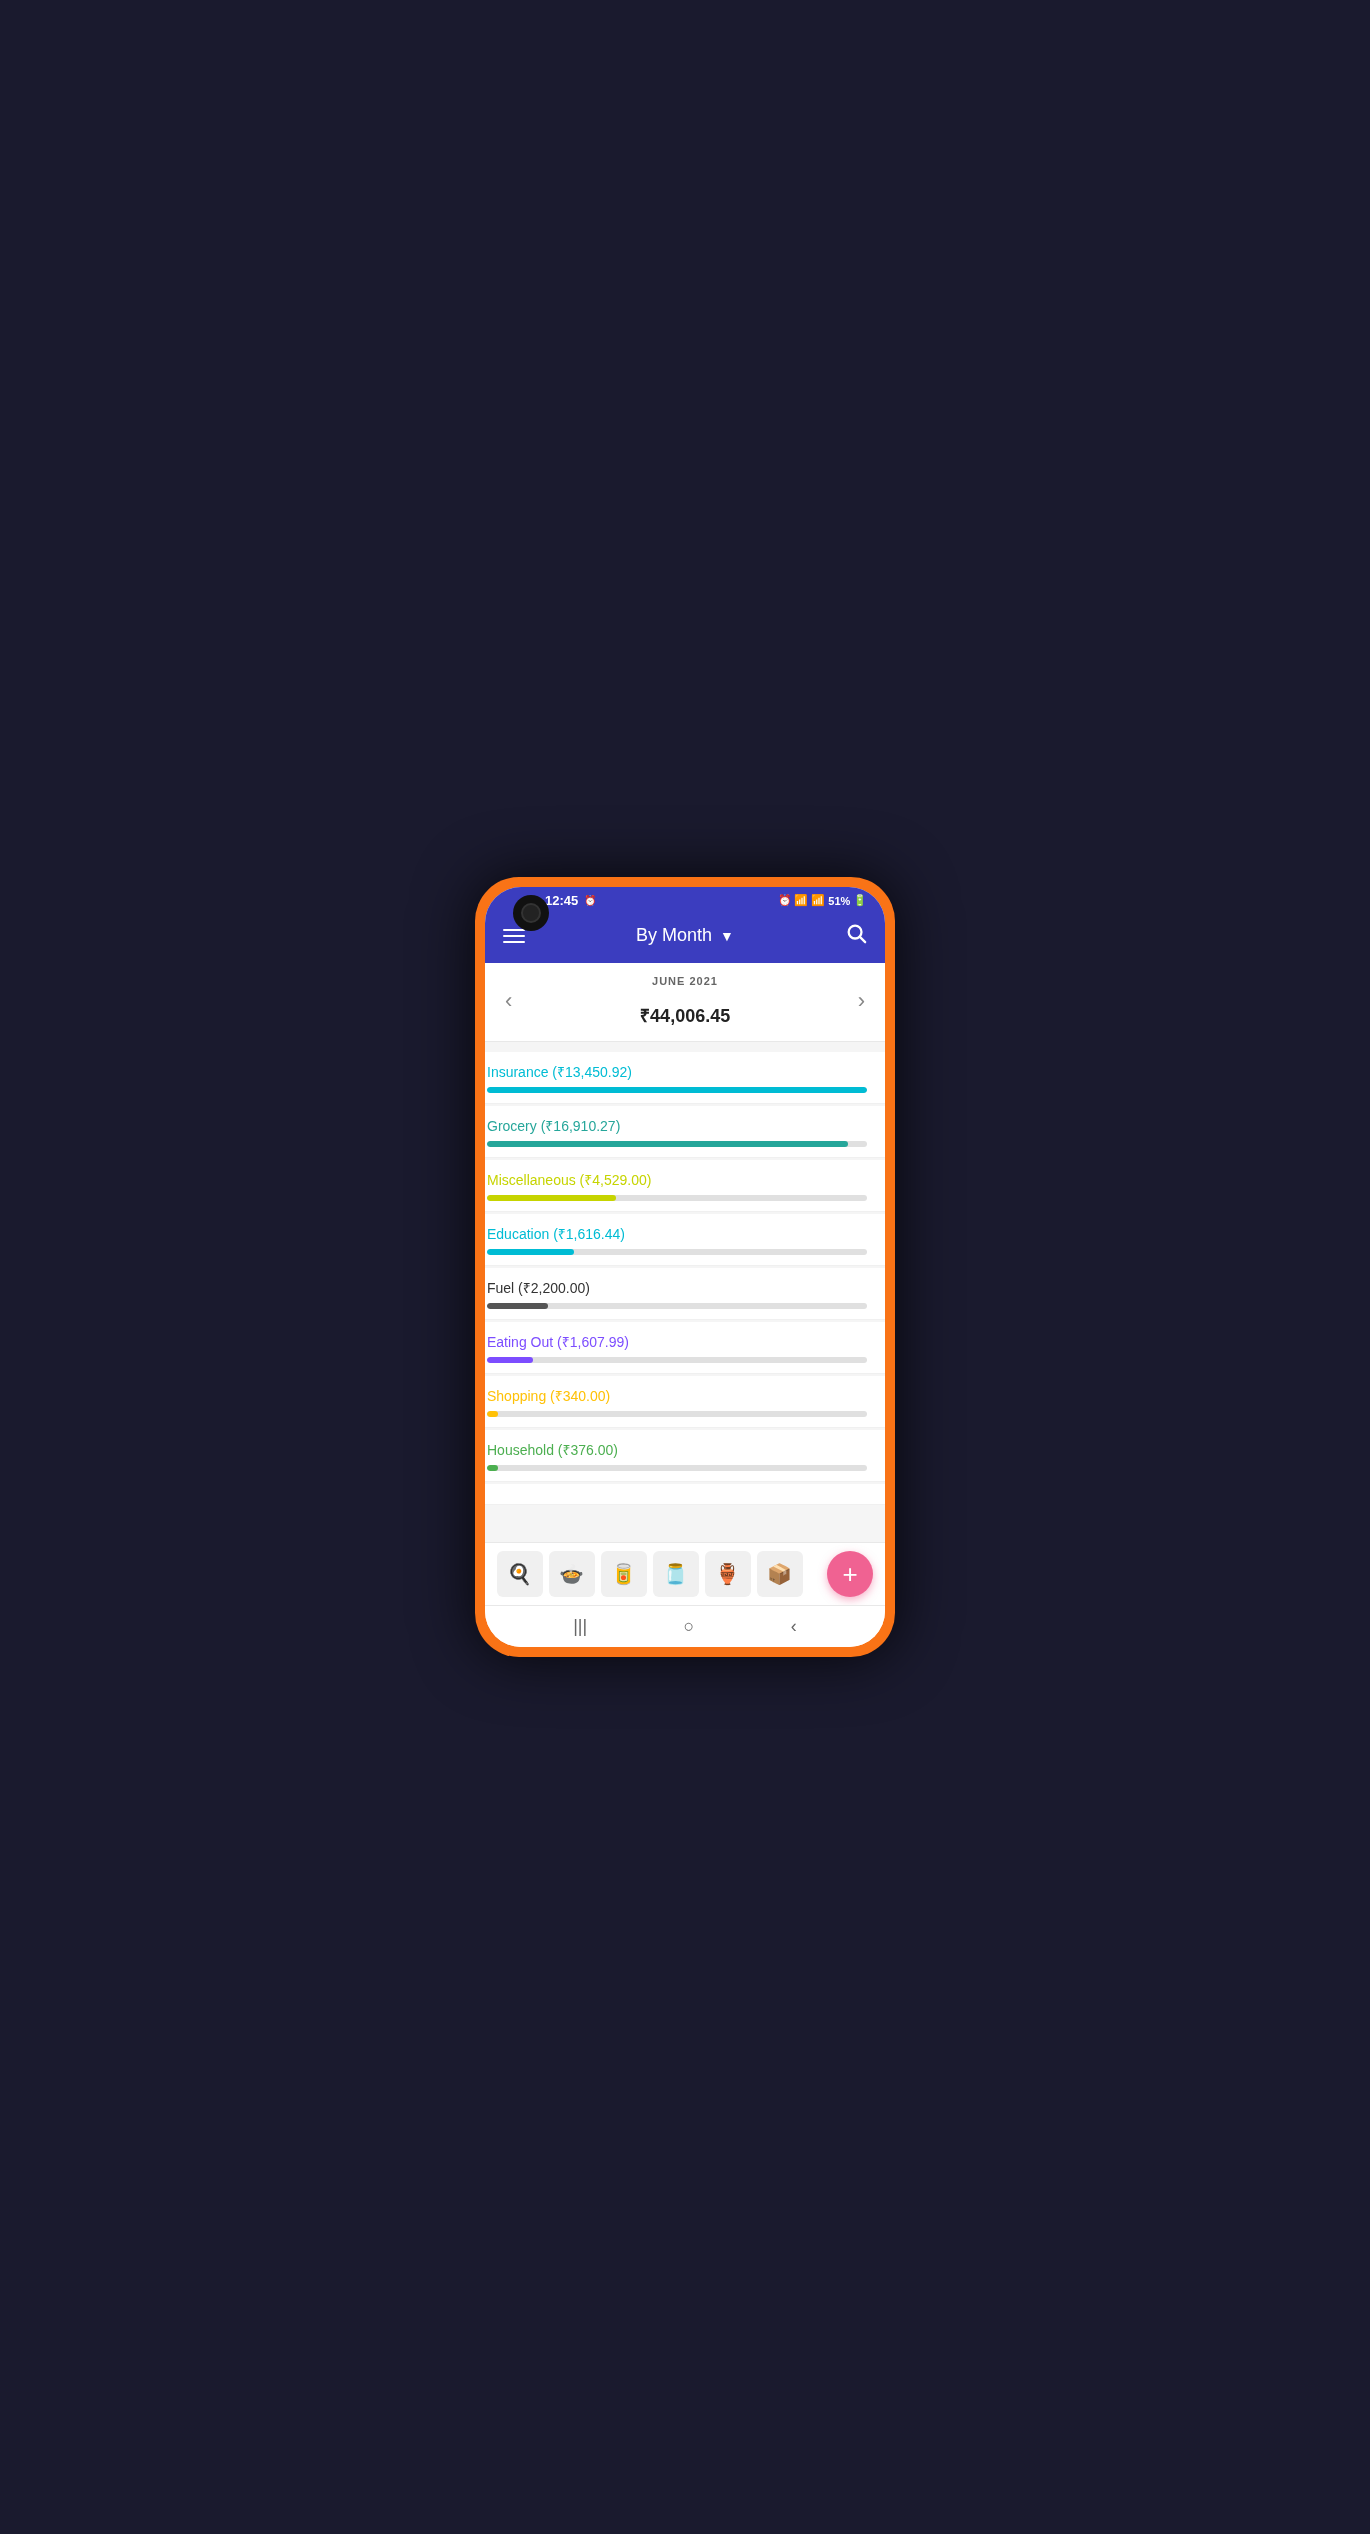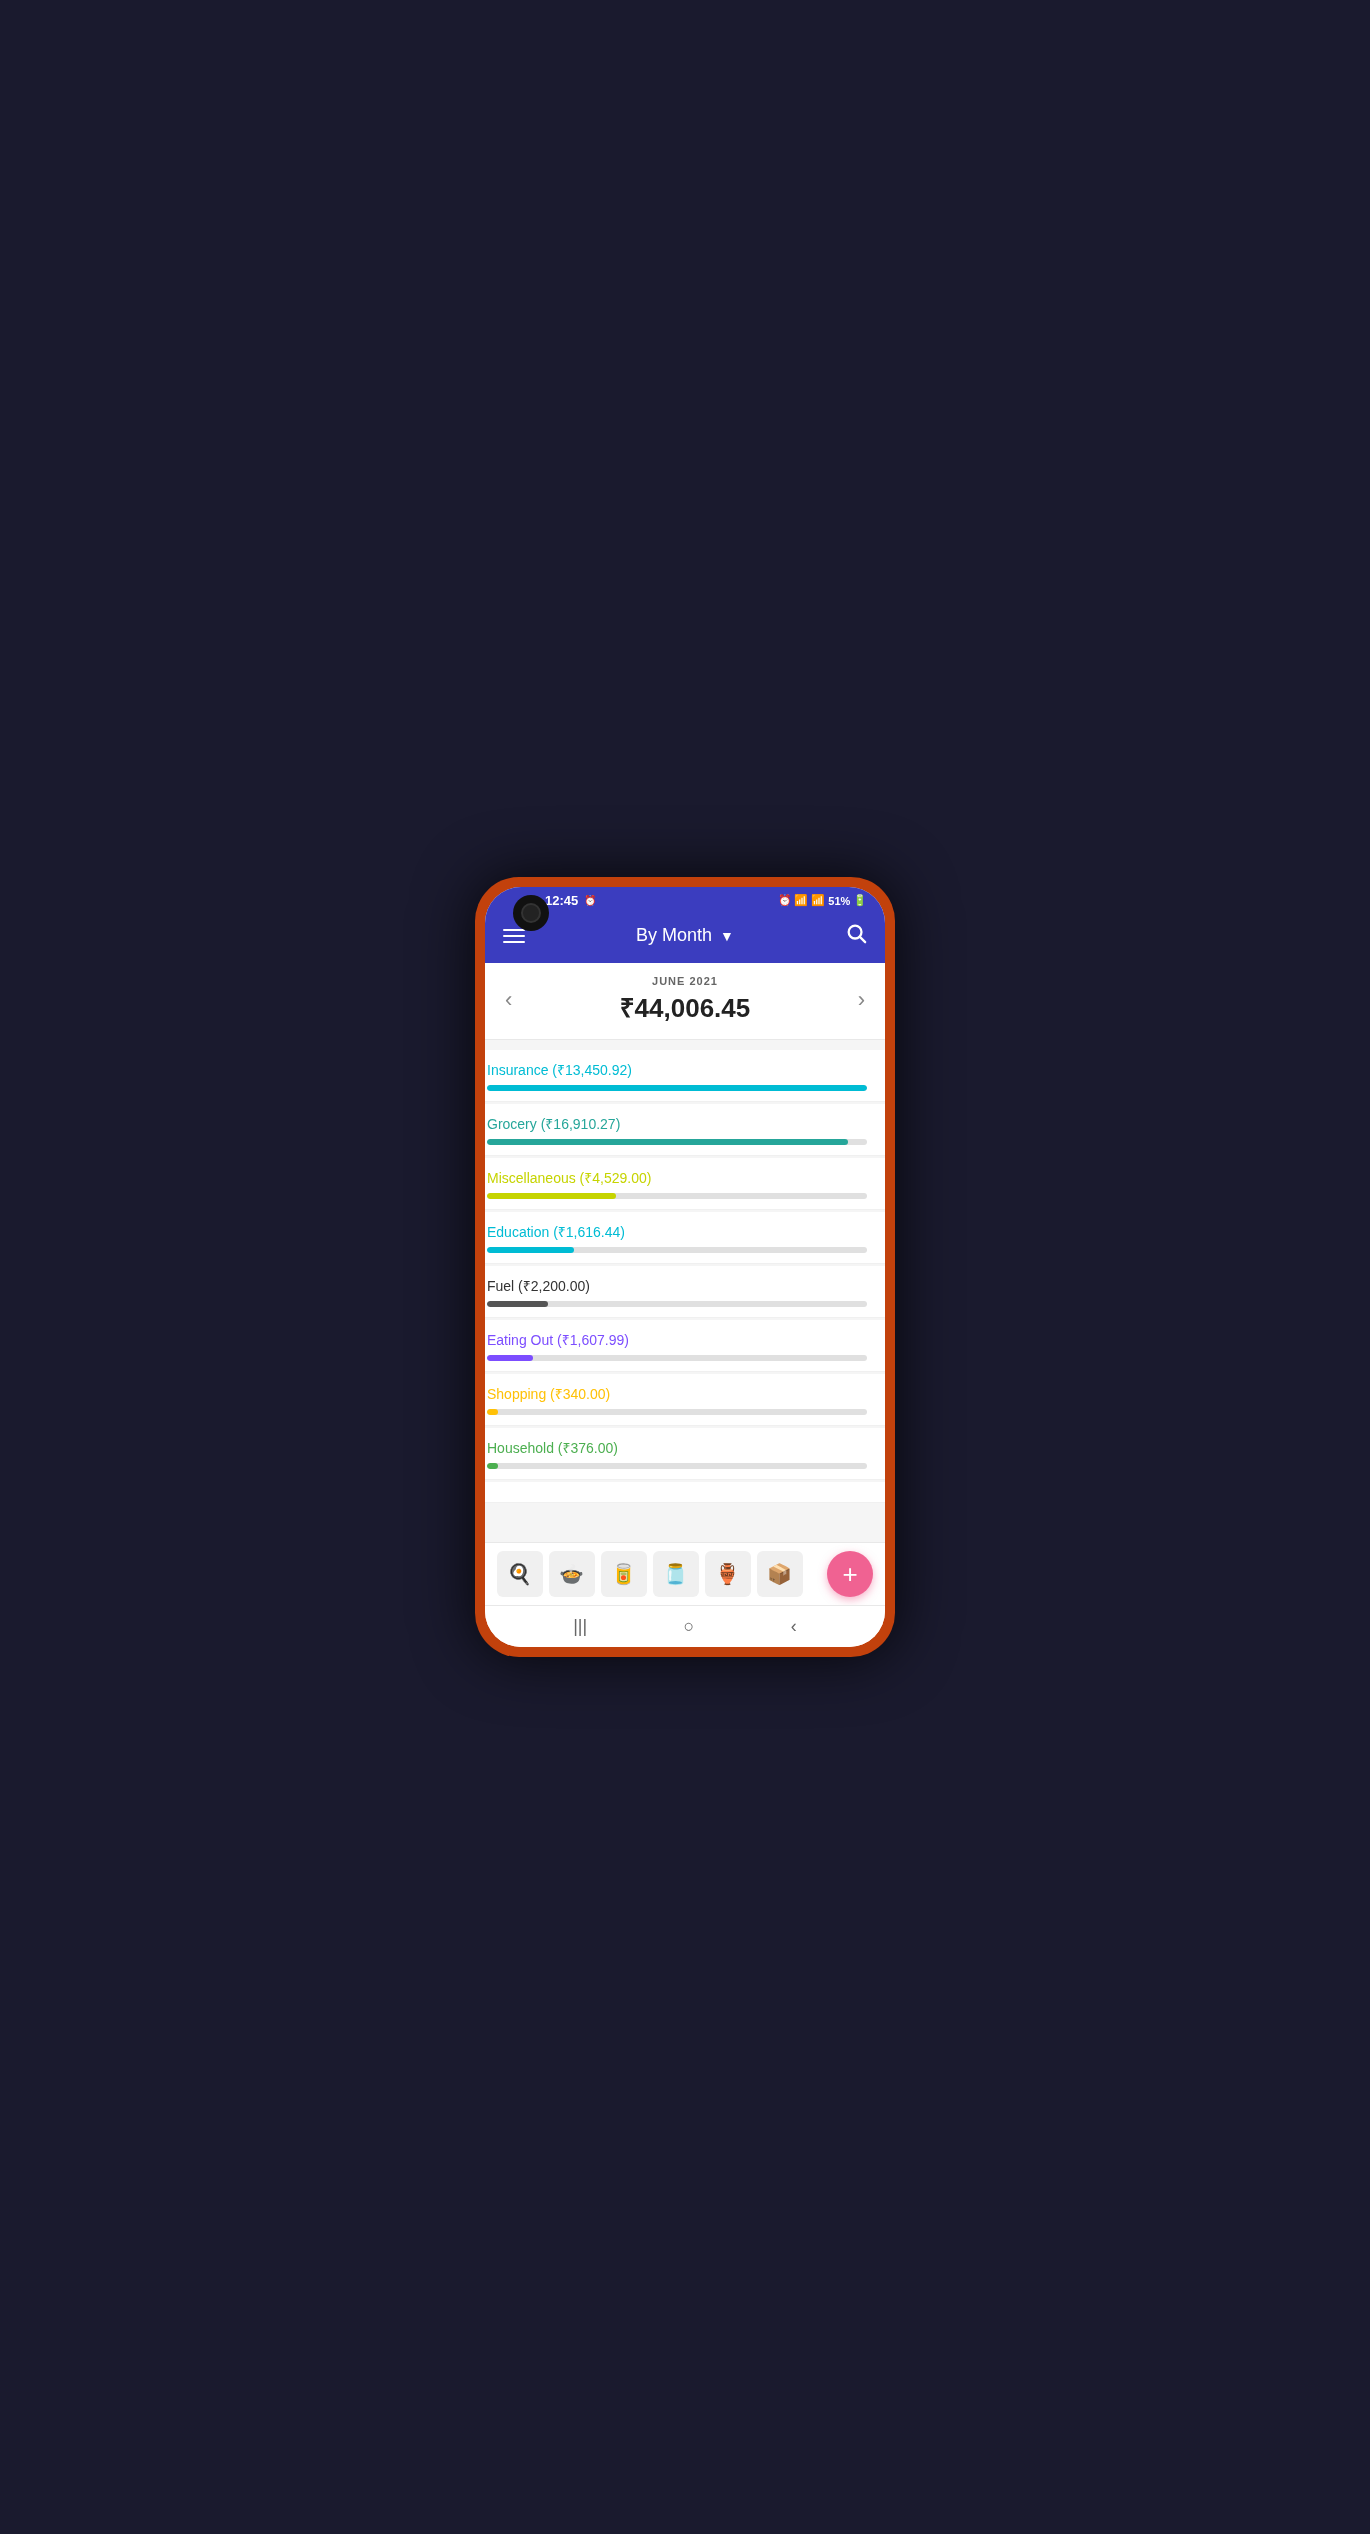--- a/index.html
+++ b/index.html
@@ -9,21 +9,21 @@
       display: flex;
       justify-content: center;
       align-items: center;
       min-height: 100vh;
       font-family: 'Segoe UI', Arial, sans-serif;
     }
 
     .phone-frame {
       width: 420px;
       height: 780px;
-      background: #c2410c;
+      background: #f97316;
       border-radius: 44px;
       padding: 10px;
       box-shadow: 0 0 60px rgba(0,0,0,0.8);
       position: relative;
       overflow: hidden;
     }
 
     .phone-screen {
       width: 100%;
       height: 100%;
@@ -172,23 +172,23 @@
     .month-label {
       color: #666;
       font-size: 11px;
       font-weight: 600;
       letter-spacing: 1px;
       text-transform: uppercase;
     }
 
     .month-amount {
       color: #222;
-      font-size: 26px;
+      font-size: 18px;
       font-weight: 700;
-      margin-top: 2px;
+      margin-top: 16px;
     }
 
     
     .categories-list {
       flex: 1;
       overflow-y: auto;
       background: #f5f5f5;
       padding: 8px 0;
     }
 

